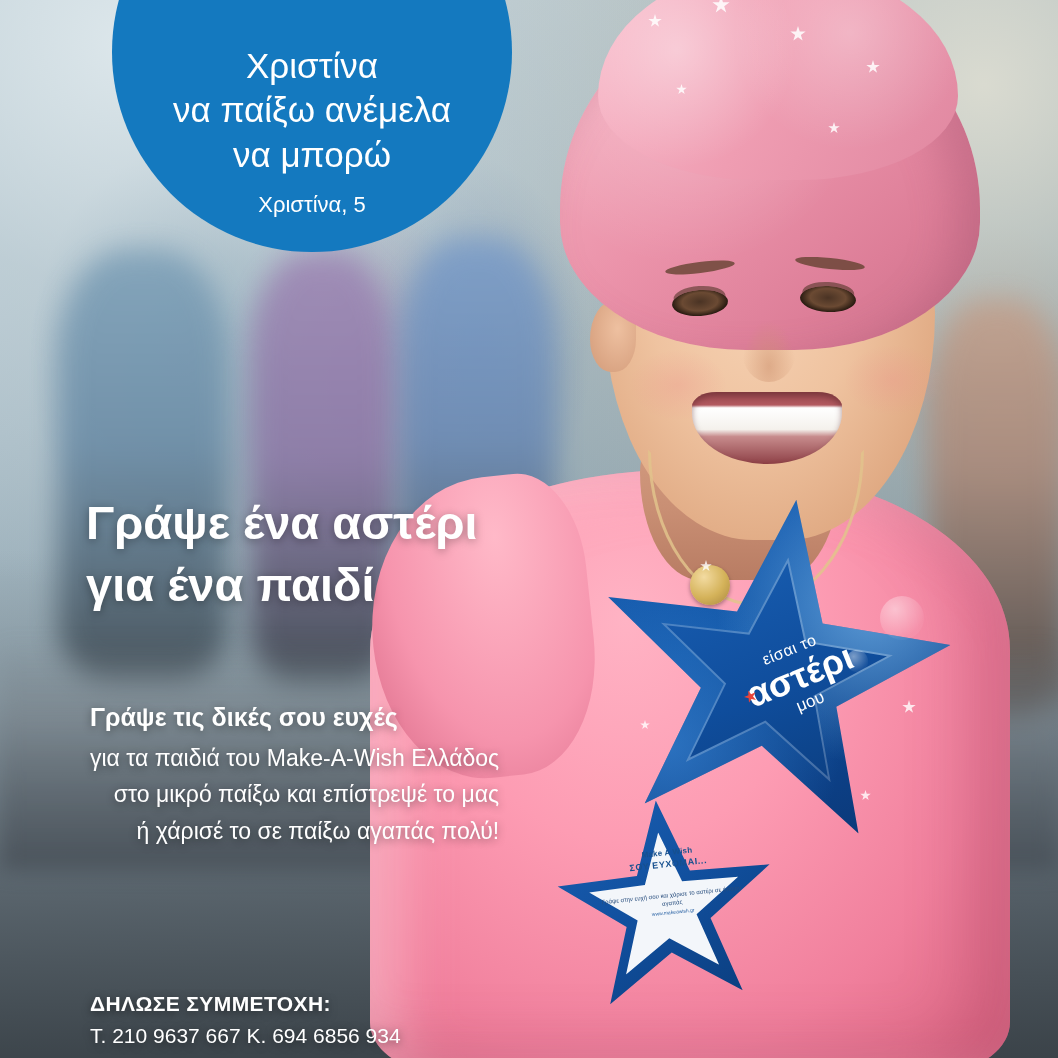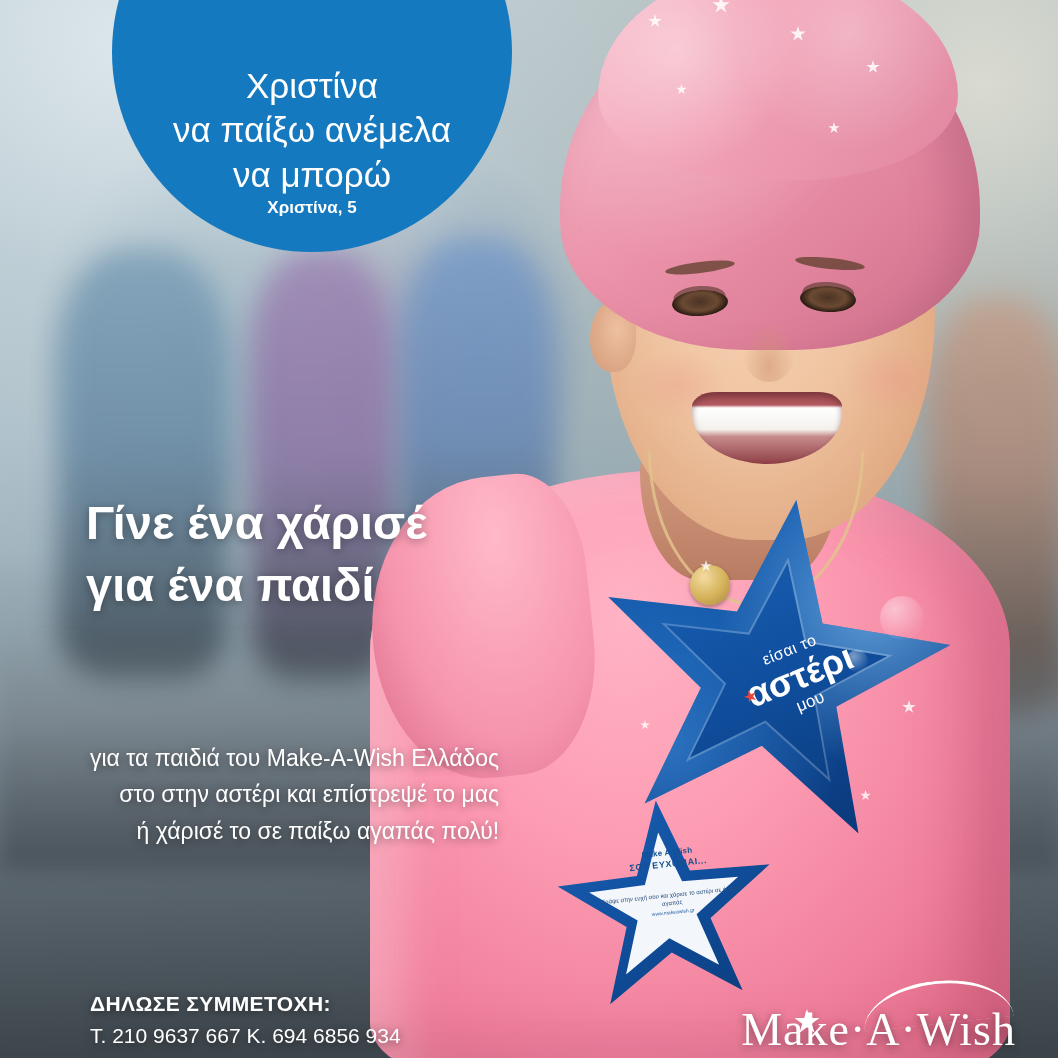--- a/index.html
+++ b/index.html
@@ -291,22 +291,22 @@
     box-sizing: border-box;
     color: #fff;
     text-align: center;
   }
   .wish-line {
     font-size: 35px;
     line-height: 1.28;
     font-weight: 400;
   }
   .wish-attrib {
-    font-size: 17px;
-    font-weight: bold;
+    margin-top: 14px;
+    font-size: 22px;
   }
 
   
   .headline {
     position: absolute;
     left: 86px; top: 492px;
     color: #ffffff;
     font-size: 47px;
     line-height: 1.32;
     font-weight: 700;
@@ -443,33 +443,29 @@
   <div class="st-redstar" style="position:absolute; left:744px; top:690px; transform:rotate(-22deg);"></div>
 
   <div class="wish-badge">
     <div class="wish-line">Χριστίνα</div>
     <div class="wish-line">να παίξω ανέμελα</div>
     <div class="wish-line">να μπορώ</div>
     <div class="wish-attrib">Χριστίνα, 5</div>
   </div>
 
   <div class="headline">
-    <div>Γίνε ένα χάρισέ</div>
+    <div>Γράψε ένα αστέρι</div>
     <div>για ένα παιδί</div>
   </div>
 
+  <div class="subhead">Γράψε τις δικές σου ευχές</div>
 
   <div class="body-copy">
     <div>για τα παιδιά του Make-A-Wish Ελλάδος</div>
-    <div>στο στην αστέρι και επίστρεψέ το μας</div>
+    <div>στο μικρό παίξω και επίστρεψέ το μας</div>
     <div>ή χάρισέ το σε παίξω αγαπάς πολύ!</div>
   </div>
 
   <div class="footer-label">ΔΗΛΩΣΕ ΣΥΜΜΕΤΟΧΗ:</div>
   <div class="footer-phones">Τ. 210 9637 667 Κ. 694 6856 934</div>
 
-  <div class="brand">
-    <span class="swoosh"></span>
-    <span class="brand-star"></span>
-    <span>Make·A·Wish</span>
-  </div>
 
 </div>
 
 </body></html>

